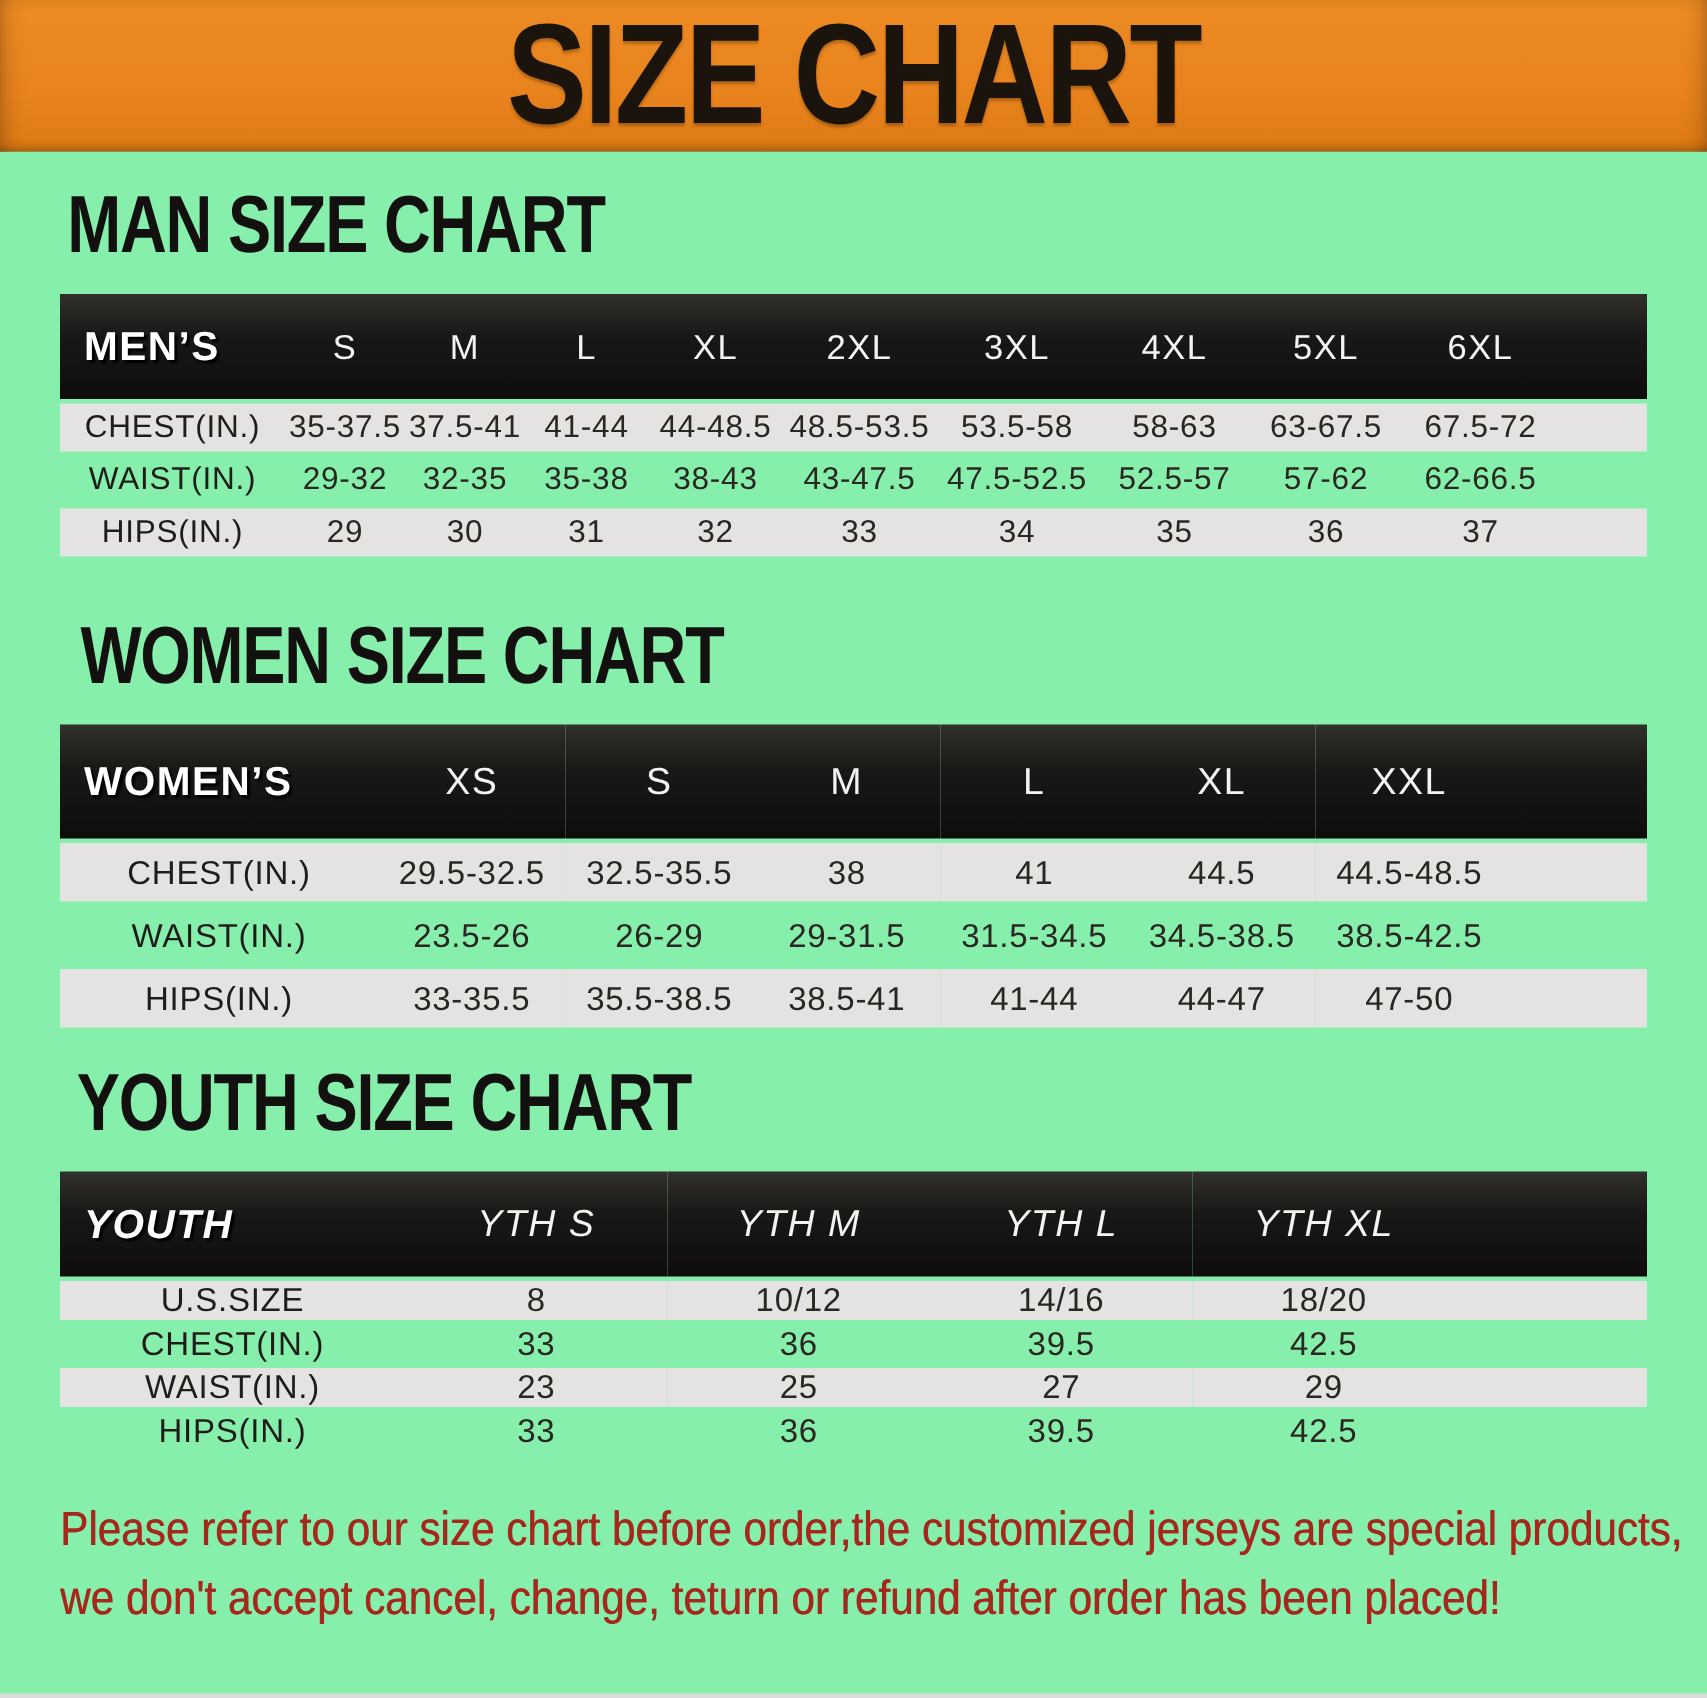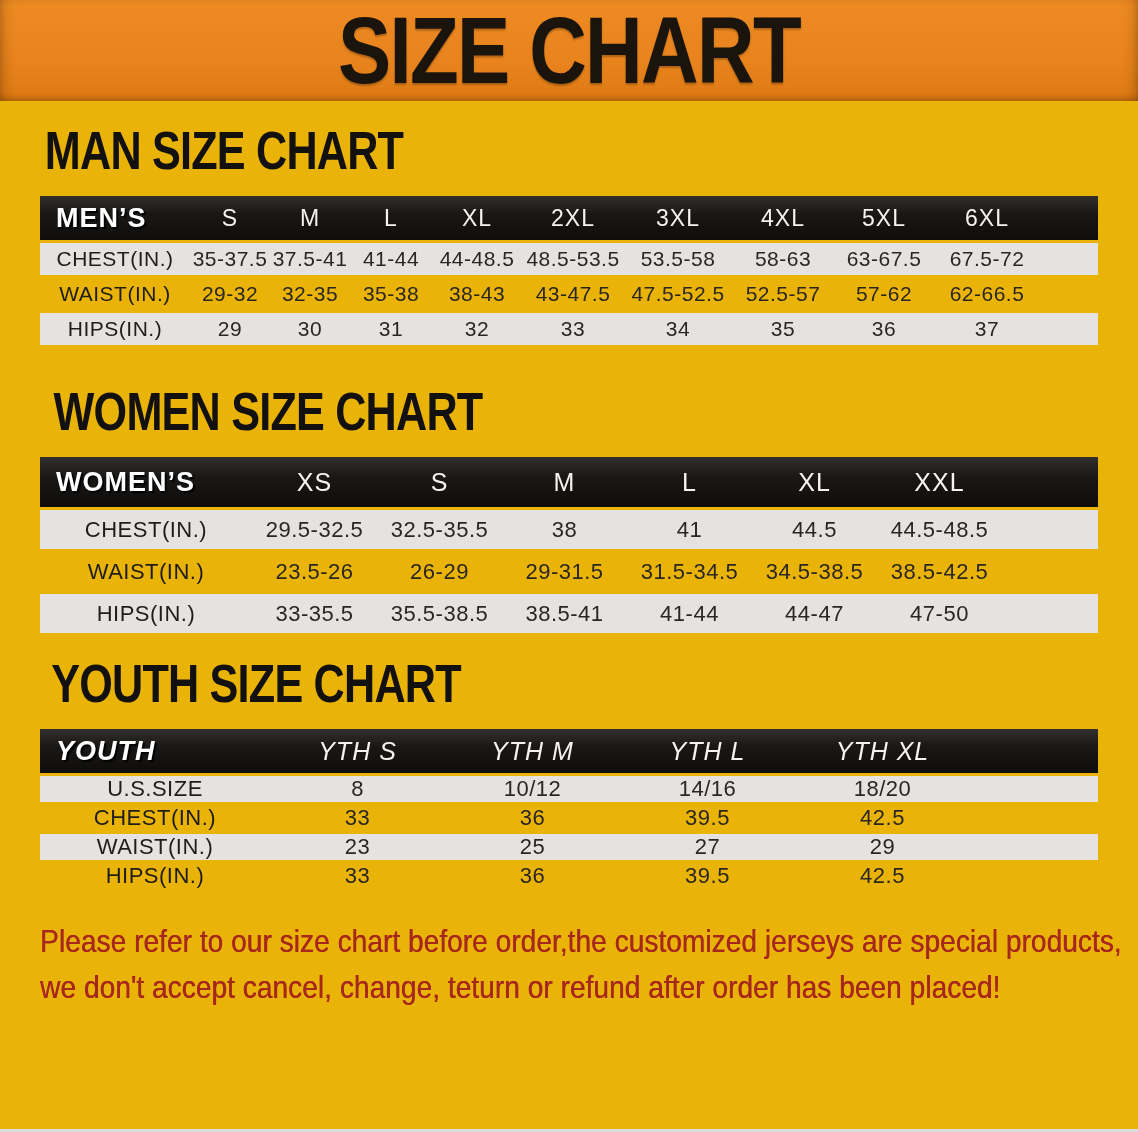--- a/index.html
+++ b/index.html
@@ -1,21 +1,21 @@
 <!DOCTYPE html>
 <html><head>
 <meta charset="utf-8">
 <style>
   html, body { margin: 0; padding: 0; }
   body { background: #ffffff; font-family: "Liberation Sans", sans-serif; }
   .page {
     position: relative;
     width: 1138px;
     height: 1132px;
-    background: #eab308;
+    background: #86efac;
     overflow: hidden;
     box-sizing: border-box;
     border-bottom: 3px solid #dcdcdc;
   }
 
   
   .banner {
     height: 101px;
     background: linear-gradient(180deg, #ee8b23 0%, #e8831d 60%, #de7a13 100%);
     box-shadow: inset 10px 0 14px -8px rgba(0,0,0,.25),
@@ -60,21 +60,21 @@
     width: 1058px;
     margin: 0 40px;
     border-collapse: separate;
     border-spacing: 0 3px;
     table-layout: fixed;
   }
   thead th {
     background: linear-gradient(180deg, #32302c 0%, #1a1816 40%, #0e0d0c 100%);
     color: #f4f3f0;
     font-weight: normal;
-    padding: 0;
+    padding: 13px;
     vertical-align: middle;
   }
   th.th-label {
     font-weight: bold;
     text-align: left;
     padding-left: 16px;
     font-size: 27px;
     letter-spacing: 1px;
     color: #ffffff;
     text-shadow: 2px 2px 1px rgba(0,0,0,.9);

